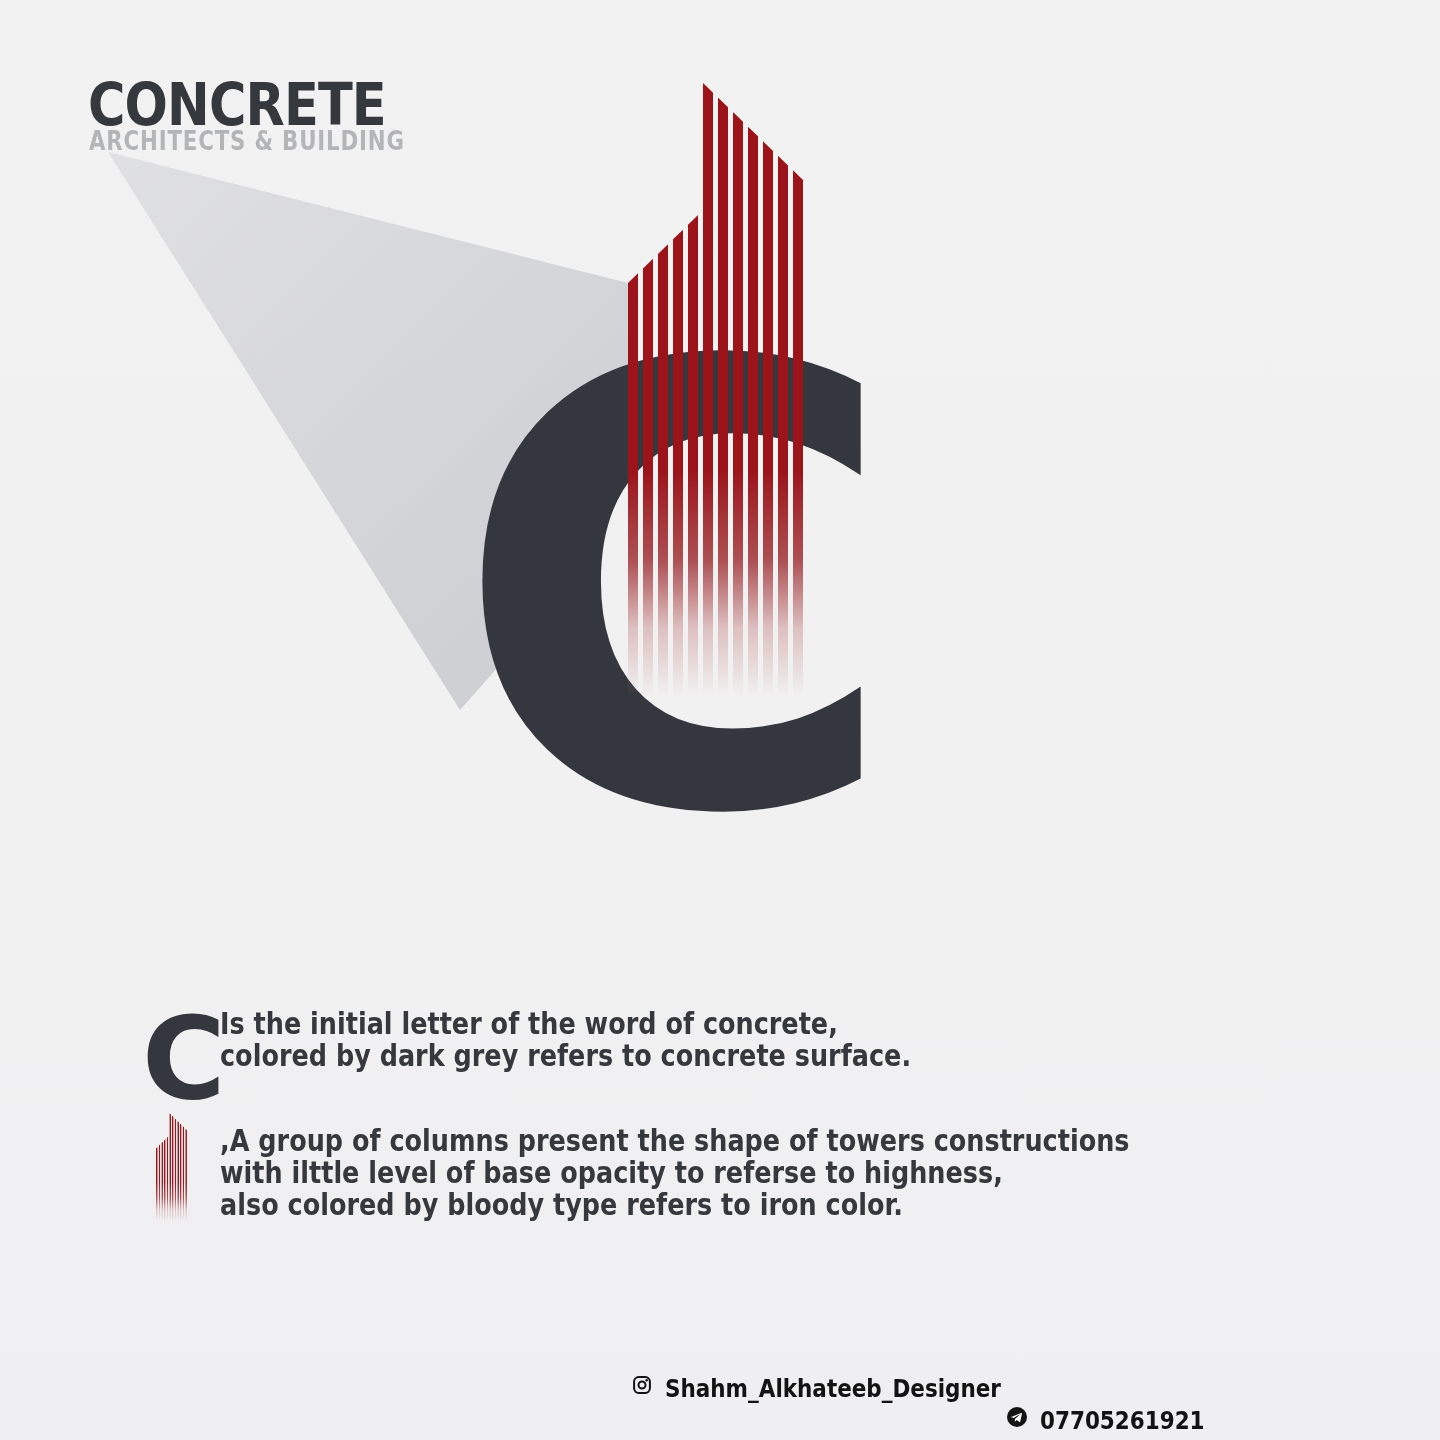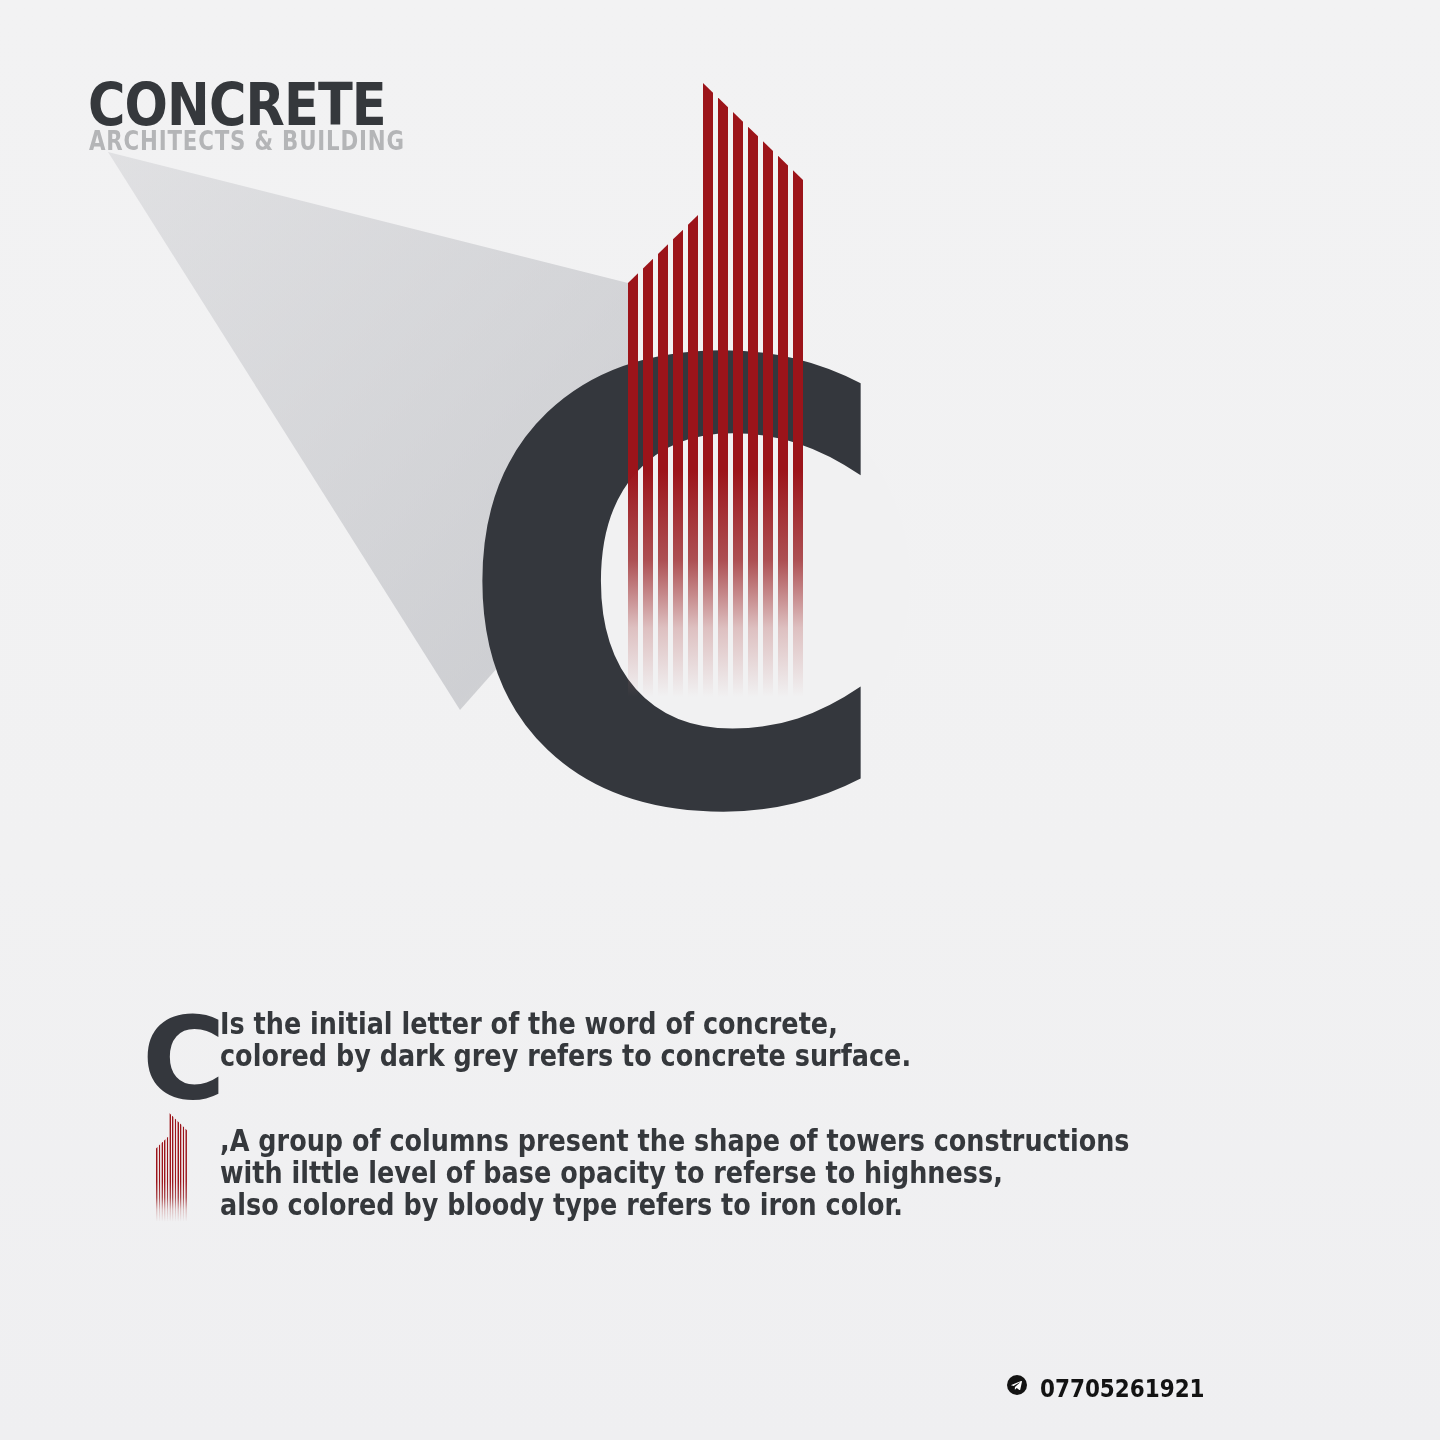--- a/index.html
+++ b/index.html
@@ -50,21 +50,21 @@
   #exp2-text{left:220px;top:1125px;}
 
   
   .footer-group{top:1375px;height:22px;display:flex;align-items:flex-start;}
   .footer-icon{width:20px;height:20px;flex:0 0 auto;}
   .footer-label{font-size:25px;line-height:1;font-weight:bold;color:var(--ink,#131313);
                 transform:scaleX(0.86);transform-origin:0 0;white-space:nowrap;
                 margin-top:1px;}
   #footer-fb{left:272px;} #footer-fb .footer-label{margin-left:10px;}
   #footer-ig{left:632px;} #footer-ig .footer-label{margin-left:13px;}
-  #footer-tg{left:1007px;} #footer-tg .footer-label{margin-left:13px;}
+  #footer-tg{left:1007px;margin-top:32px;} #footer-tg .footer-label{margin-left:13px;}
   .icon-ink{fill:var(--ink,#131313);}
   .icon-stroke{stroke:var(--ink,#131313);fill:none;}
 </style>
 </head>
 <body>
 
 <div id="canvas">
 
   <div id="beam" class="abs"></div>
 
@@ -112,20 +112,28 @@
       <div class="bar" style="left: 150px; top: 72.75px; width: 10px; height: 541.25px; clip-path: polygon(0px 0px, 100% 9.7px, 100% 100%, 0px 100%); background: linear-gradient(rgb(156, 20, 26) 0px, rgb(156, 20, 26) 314.25px, rgba(158, 44, 48, 0.82) 404.25px, rgba(198, 132, 132, 0.45) 472.25px, rgba(244, 240, 240, 0) 541.25px);"></div>
       <div class="bar" style="left: 165px; top: 87.3px; width: 10px; height: 526.7px; clip-path: polygon(0px 0px, 100% 9.7px, 100% 100%, 0px 100%); background: linear-gradient(rgb(156, 20, 26) 0px, rgb(156, 20, 26) 299.7px, rgba(158, 44, 48, 0.82) 389.7px, rgba(198, 132, 132, 0.45) 457.7px, rgba(244, 240, 240, 0) 526.7px);"></div>
     </div>
   <div id="exp2-text" class="exp-text abs">
     <div>,A group of columns present the shape of towers constructions</div>
     <div>with ilttle level of base opacity to referse to highness,</div>
     <div>also colored by bloody type refers to iron color.</div>
   </div>
 
 
+  <div id="footer-ig" class="footer-group abs">
+    <svg class="footer-icon" viewBox="0 0 20 20">
+      <rect class="icon-stroke" x="2.1" y="2.1" width="15.8" height="15.8" rx="4.6" stroke-width="2"></rect>
+      <circle class="icon-stroke" cx="10" cy="10" r="3.5" stroke-width="2"></circle>
+      <circle class="icon-ink" cx="14.7" cy="5.3" r="1.25"></circle>
+    </svg>
+    <span class="footer-label">Shahm_Alkhateeb_Designer</span>
+  </div>
 
   <div id="footer-tg" class="footer-group abs">
     <svg class="footer-icon" viewBox="0 0 20 20">
       <circle class="icon-ink" cx="10" cy="10" r="10"></circle>
       <path fill="#ffffff" d="M4.3 9.9l9.9-3.95c.5-.2.95.12.76.86l-1.7 7.75c-.12.52-.47.65-.94.4l-2.6-1.92-1.25 1.22c-.2.2-.37.3-.7.3l.18-2.63 4.77-4.3c.2-.18-.05-.28-.32-.12L6.6 11.05l-2.28-.72c-.5-.16-.5-.5-.02-.43z"></path>
     </svg>
     <span class="footer-label">07705261921</span>
   </div>
 
 </div>

